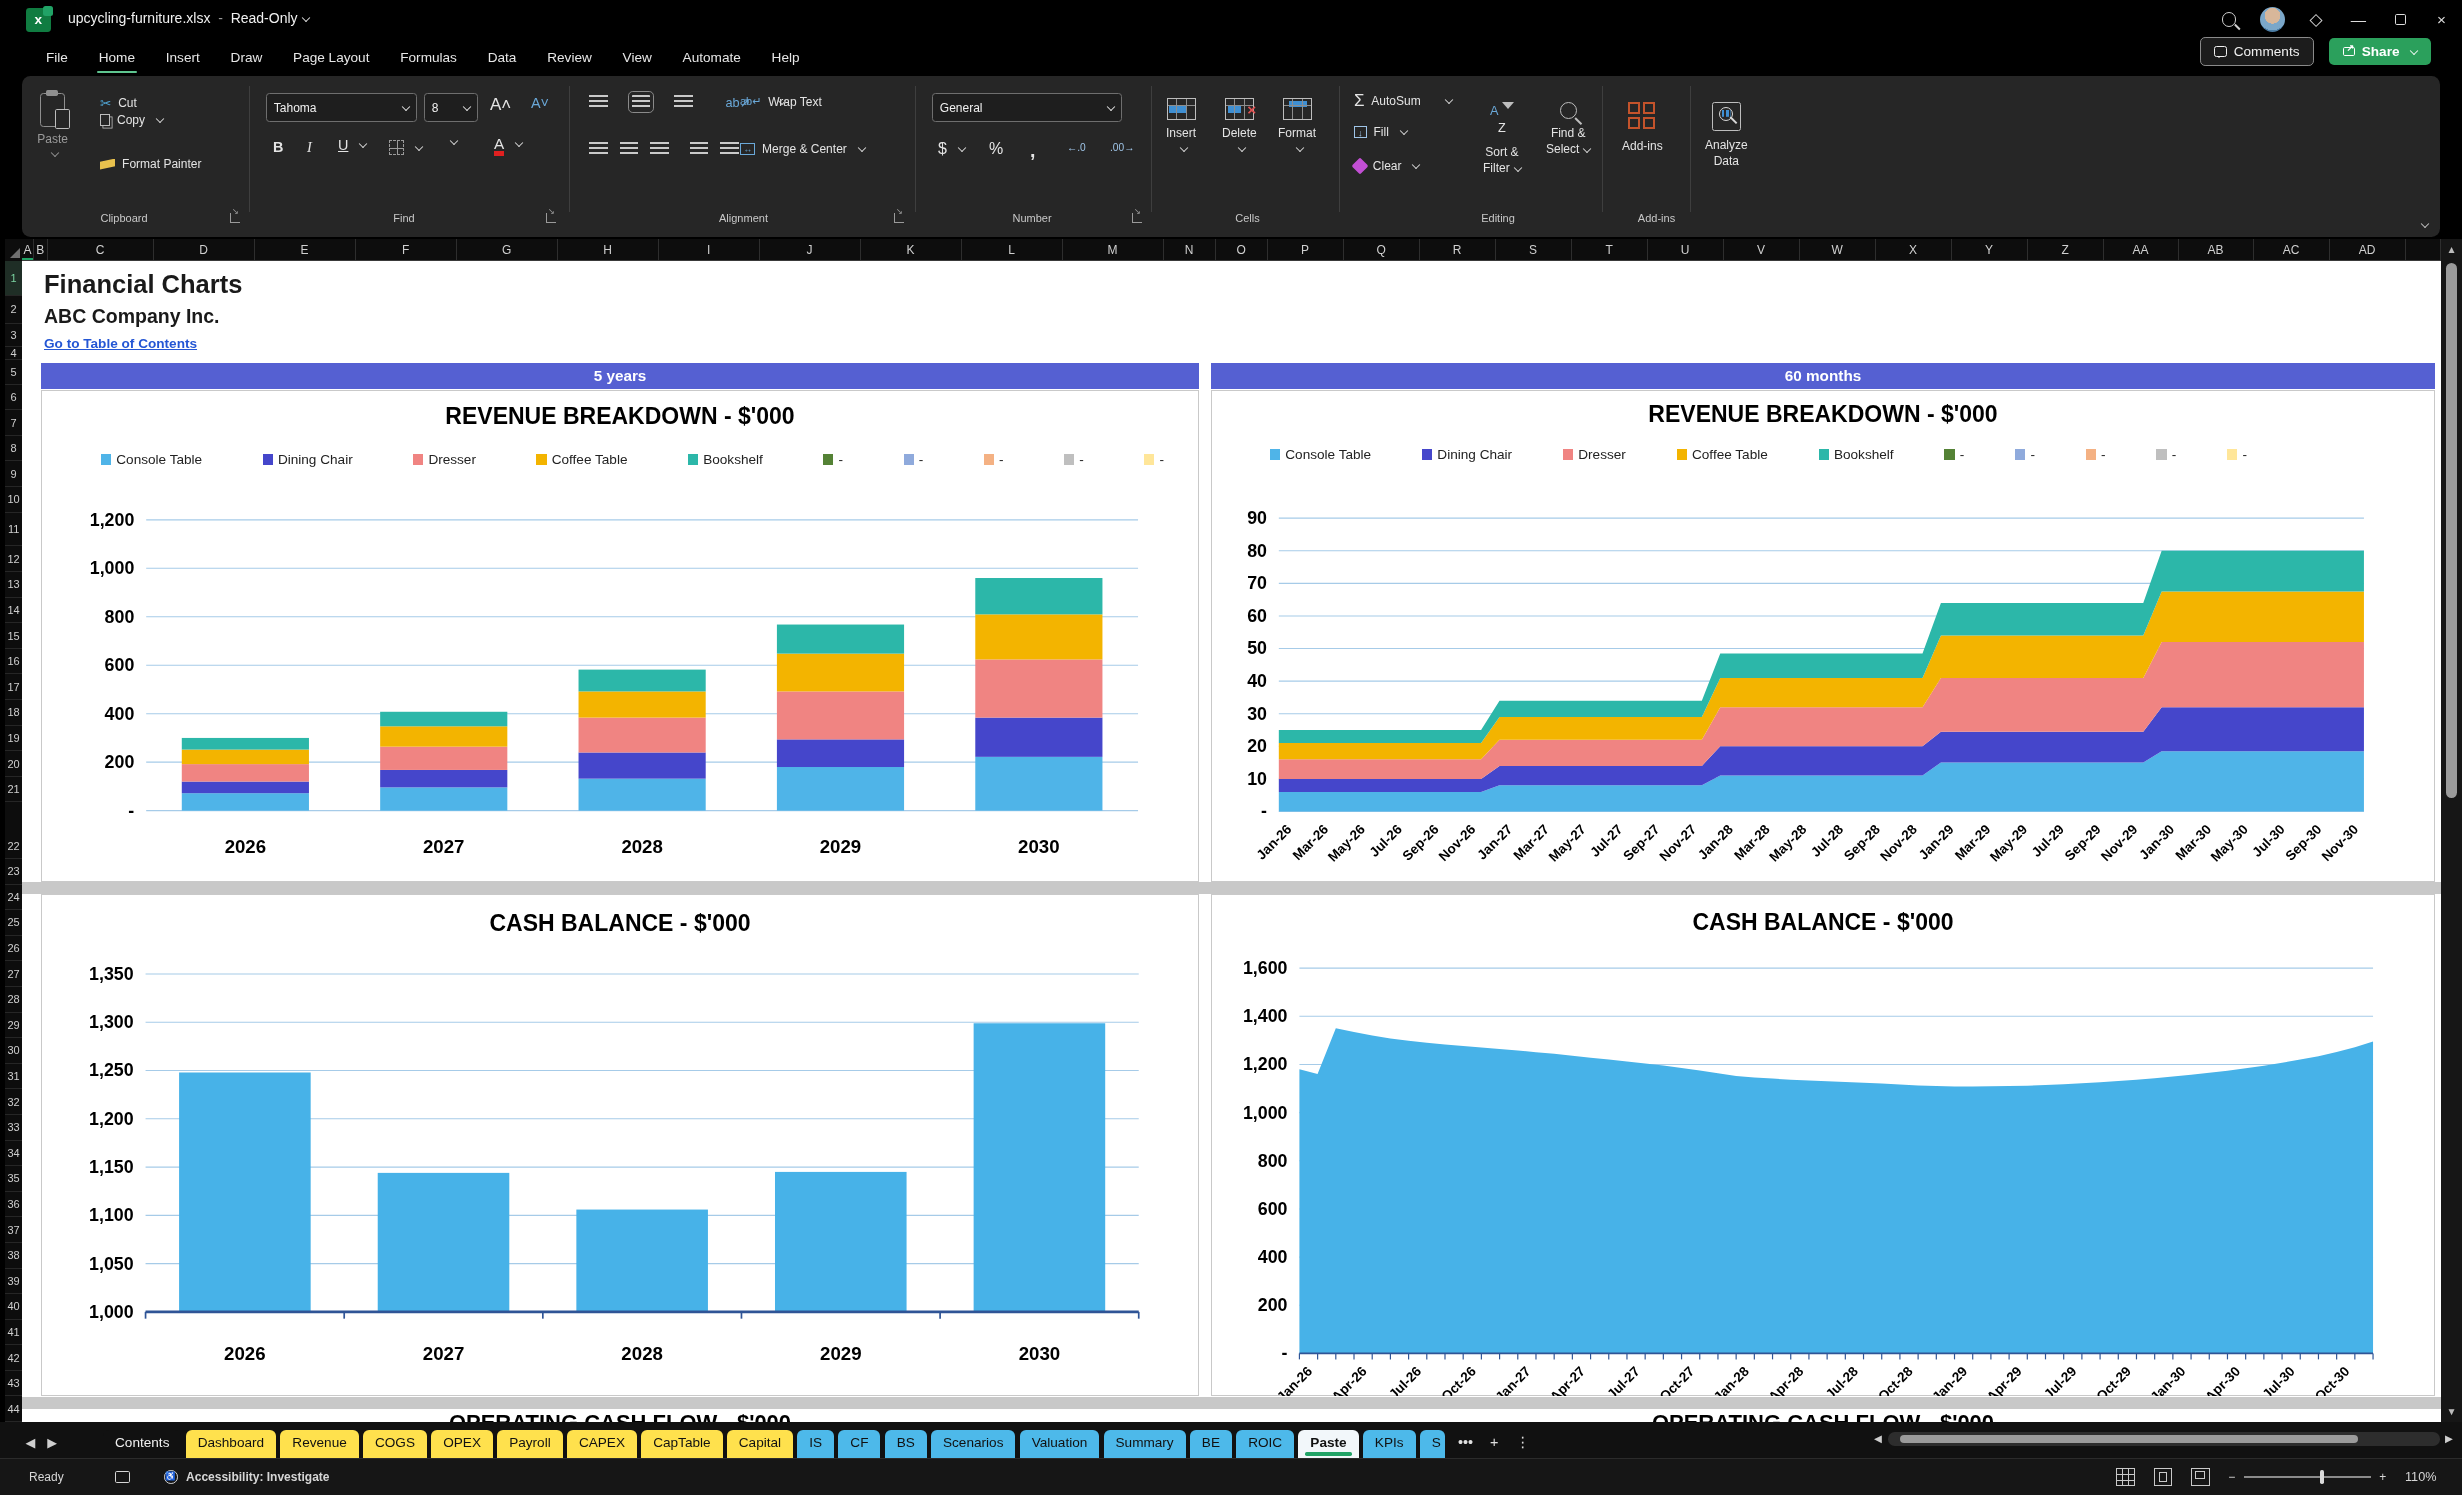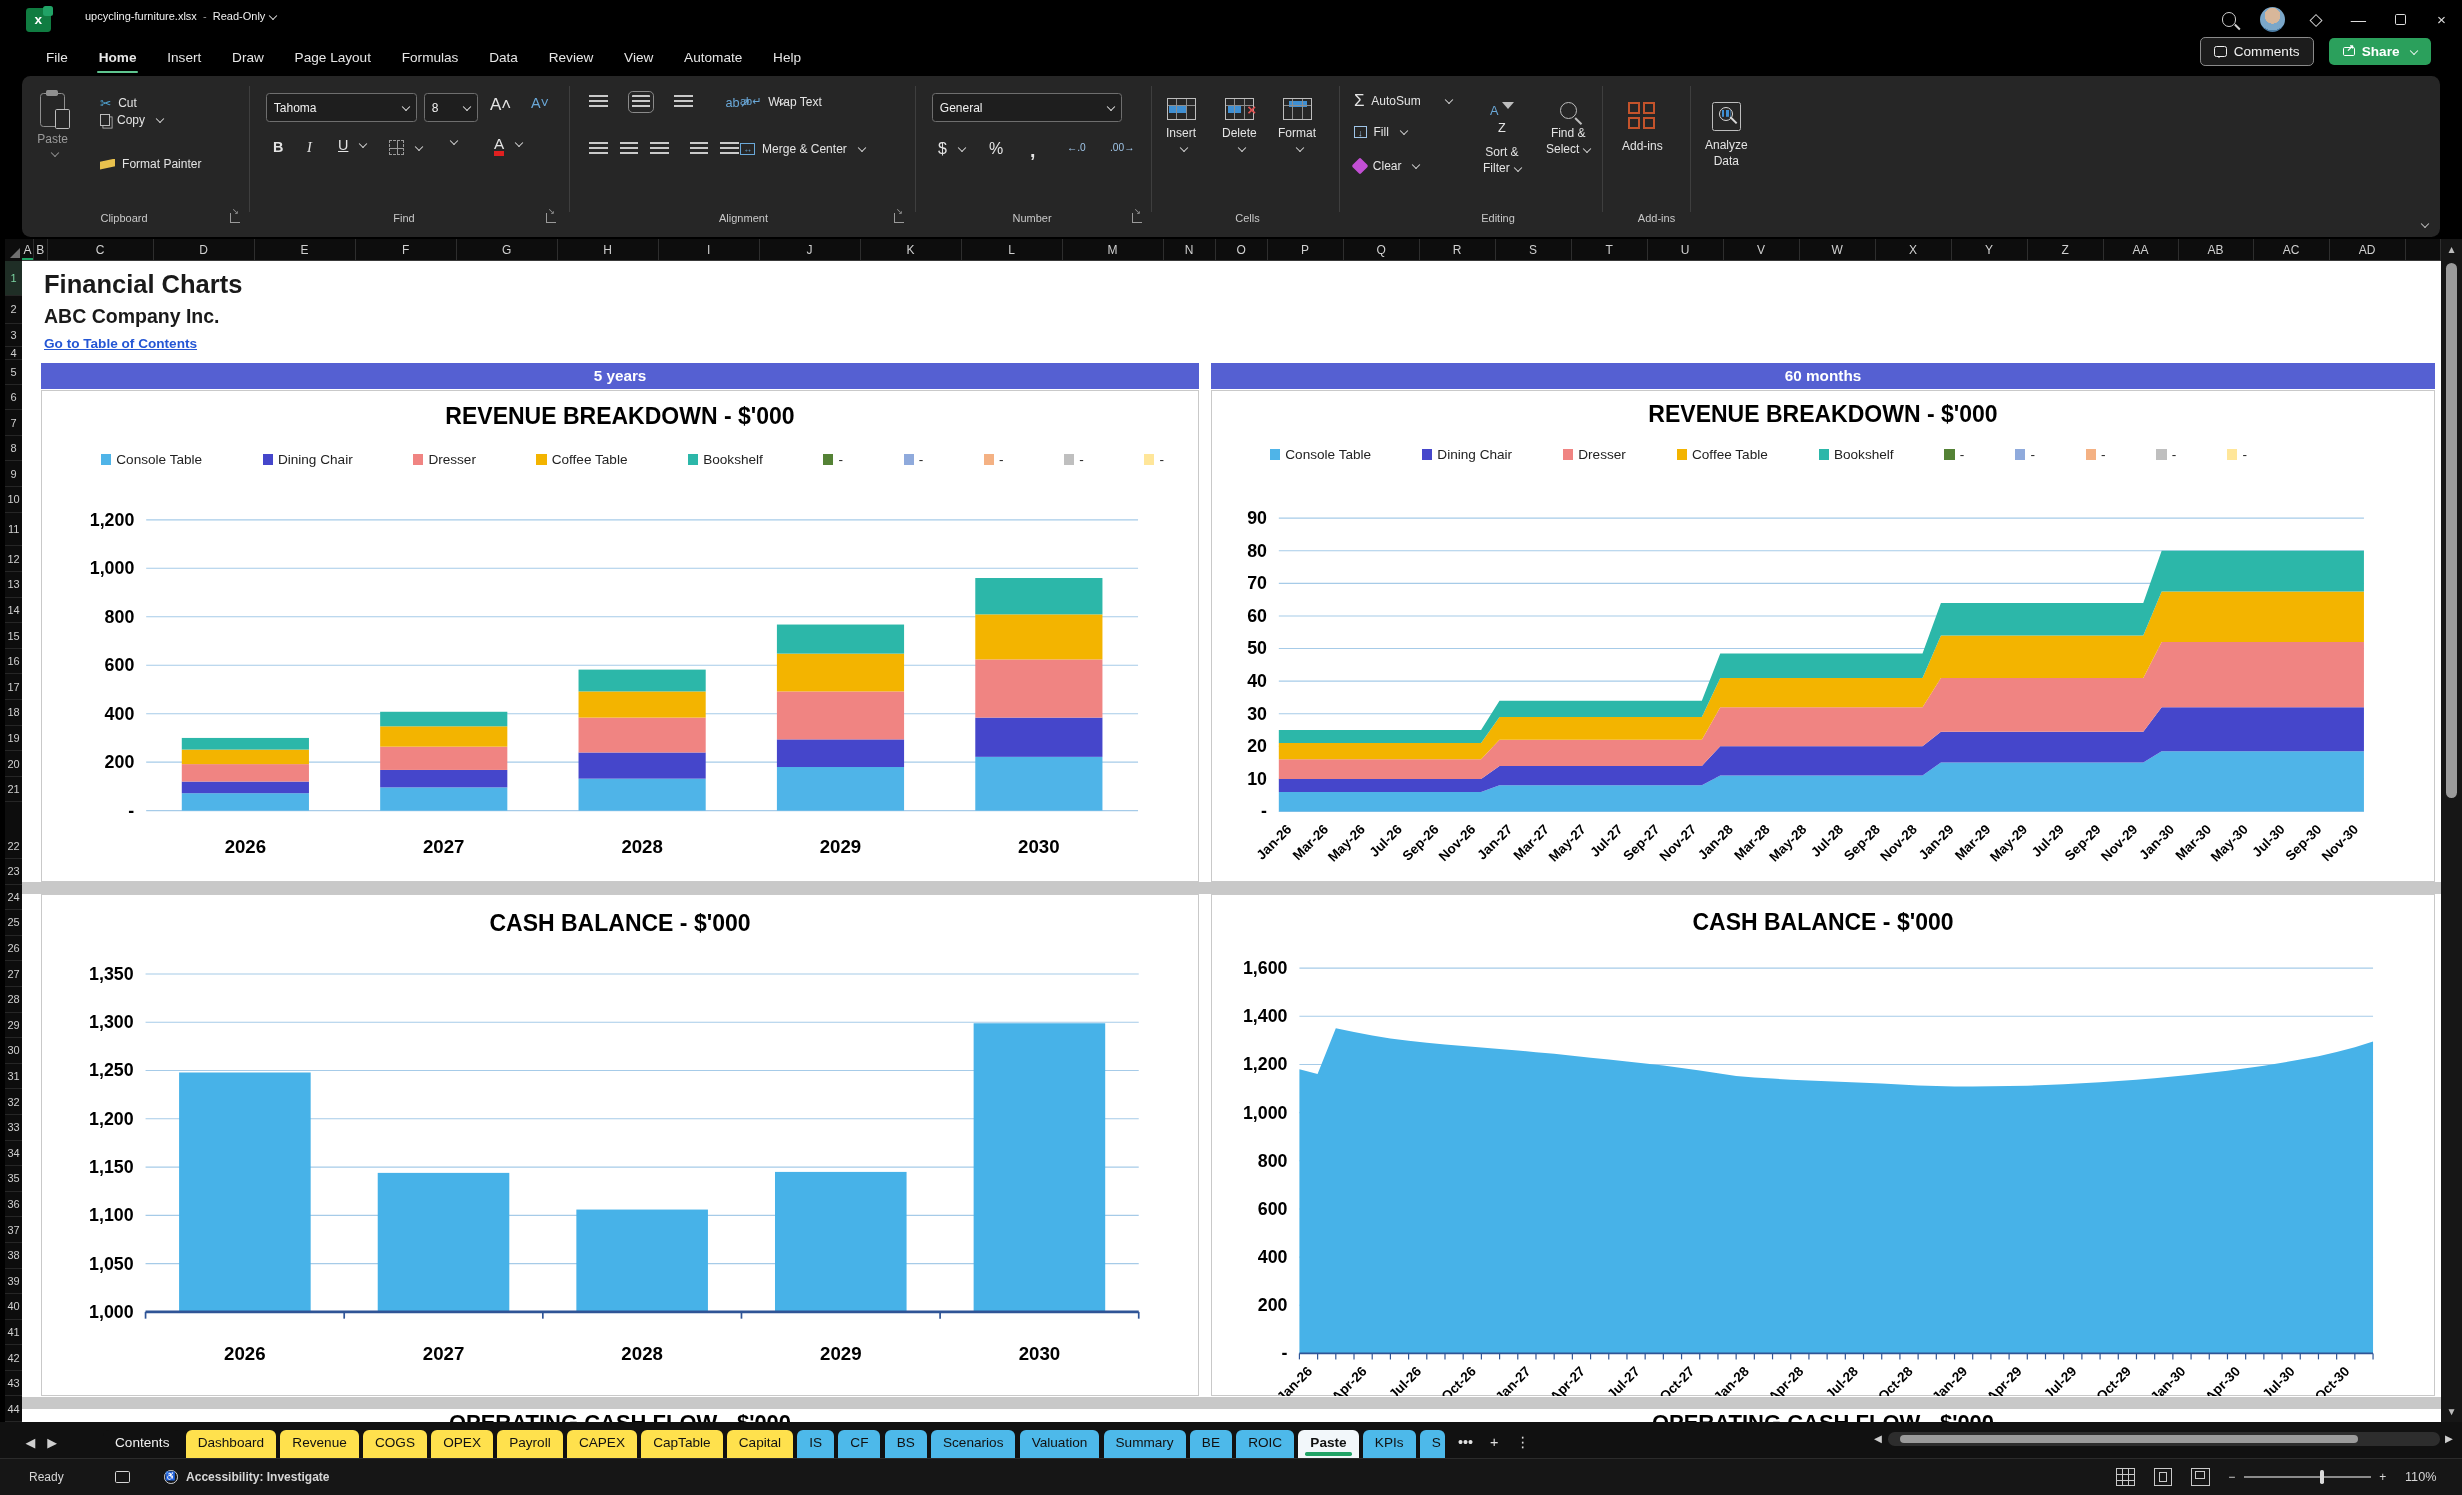--- a/index.html
+++ b/index.html
@@ -1,33 +1,33 @@
 <!DOCTYPE html>
 <html style="font-size:13.6px"><head>
 <meta charset="utf-8">
 <style>
   * { margin:0; padding:0; box-sizing:border-box; }
   html,body { width:2462px; height:1495px; background:#000; font-family:"Liberation Sans", sans-serif; overflow:hidden; }
   
   #titlebar { position:absolute; left:0; top:0; width:2462px; height:39px; background:#000; color:#e8e8e8; }
   .xl-icon { position:absolute; left:25.5px; top:7.6px; width:25.5px; height:24px; background:#107c41; border-radius:3.4px; color:#fff; font-weight:bold; font-size:13.6px; display:flex; align-items:center; justify-content:center; }
   .xl-icon::after { content:""; position:absolute; right:-1.7px; top:-1.7px; width:10.2px; height:10.2px; background:#21a366; border-radius:2.5px; }
-  #file-name { position:absolute; left:85px; top:10.2px; font-size:11px; color:#f0f0f0; }
+  #file-name { position:absolute; left:68px; top:10.2px; font-size:14px; color:#f0f0f0; }
   .tb-right { position:absolute; right:8.5px; top:0; height:39px; display:flex; align-items:center; gap:24px; }
   .srch { width:14.4px; height:14.4px; border:1.7px solid #cfcfcf; border-radius:50%; position:relative; }
   .srch::after { content:""; position:absolute; width:6.8px; height:1.7px; background:#cfcfcf; transform:rotate(45deg); left:11px; top:12.7px; }
   .avatar { width:25.5px; height:25.5px; border-radius:50%; background:radial-gradient(circle at 50% 35%, #d8b79a 0 38%, #7ba7c9 39% 70%, #4c7ea6 71%); }
   .diam { color:#cfcfcf; font-size:17px; }
   .winbtn { color:#dcdcdc; font-size:15.3px; width:24px; text-align:center; }
   .restore { width:11px; height:11px; border:1.3px solid #dcdcdc; border-radius:1.7px; position:relative; }
   .chev { display:inline-block; width:6px; height:6px; border-right:1.7px solid currentColor; border-bottom:1.7px solid currentColor; transform:rotate(45deg) translate(-0.8px,-0.8px); margin-left:5.1px; vertical-align:middle; }
   
   #menubar { position:absolute; left:0; top:39px; width:2462px; height:37px; background:#000; display:flex; align-items:center; padding-left:34px; gap:6.8px; }
   .menu-item { color:#e6e6e6; font-size:13.6px; padding:6.8px 12px; border-radius:3.4px; position:relative; }
-  .menu-item.active { font-weight:bold; }
+  .menu-item.active { font-weight:normal; }
   .menu-item.active::after { content:""; position:absolute; left:10.2px; right:10.2px; bottom:-1.7px; height:2.5px; background:#5ec58f; border-radius:1.7px; }
   #menubar-right { position:absolute; right:31px; top:37px; display:flex; gap:15.3px; align-items:center; }
   .comments-btn { border:0.8px solid #8a8a8a; background:#1c1c1c; color:#f0f0f0; border-radius:5.1px; font-size:13.6px; padding:6px 13.6px; display:flex; align-items:center; gap:6.8px; }
   .share-btn { background:#2ba05c; color:#fff; border-radius:5.1px; font-size:13.6px; padding:6px 13.6px; display:flex; align-items:center; gap:6.8px; font-weight:bold; }
   .bubble { width:12.7px; height:10.2px; border:1.3px solid #f0f0f0; border-radius:2.5px; position:relative; }
   .bubble::after { content:""; position:absolute; left:1.7px; bottom:-4.2px; border:2.5px solid transparent; border-top-color:#f0f0f0; }
   .share-ic { width:12px; height:9.3px; border:1.3px solid #fff; border-radius:1.7px; position:relative; }
   .share-ic::after { content:"↗"; position:absolute; left:2.5px; top:-6px; font-size:9.3px; }
   
   #ribbon { position:absolute; left:22px; top:76px; width:2418px; height:161px; background:#262626; border-radius:8.5px; color:#e4e4e4; }

